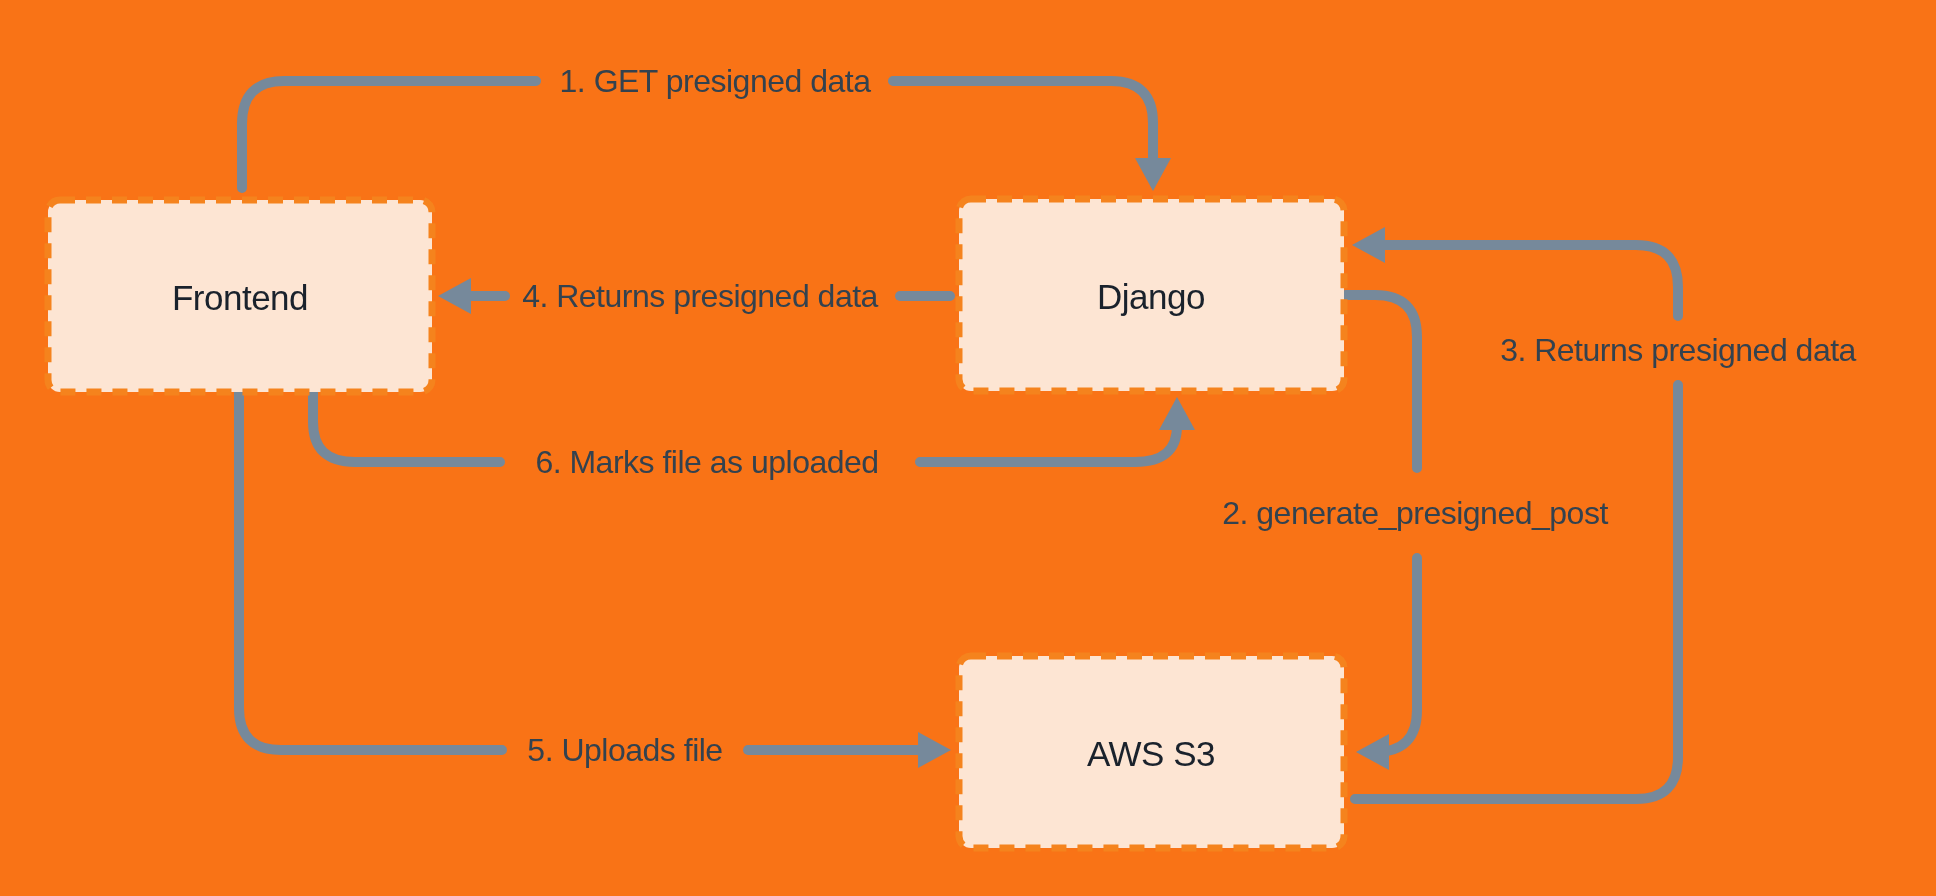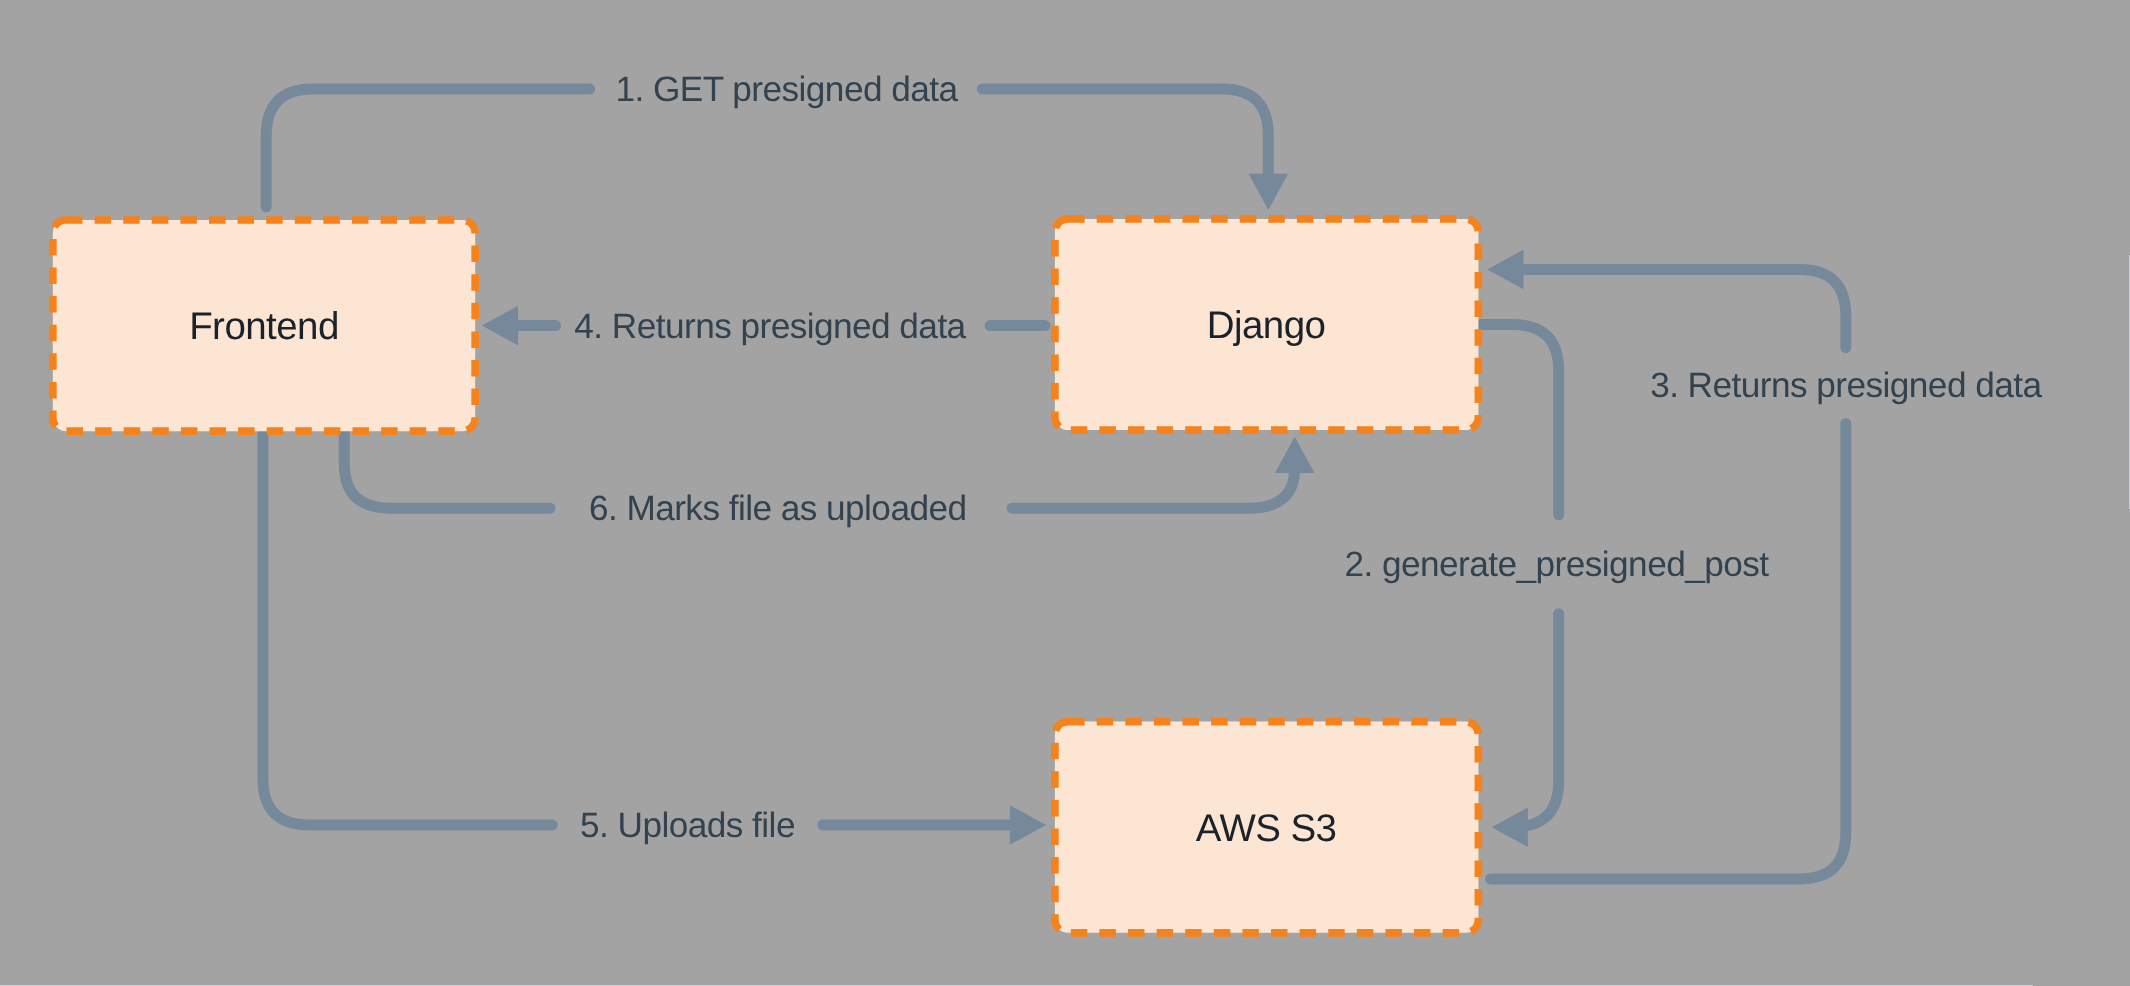--- a/index.html
+++ b/index.html
@@ -1,20 +1,20 @@
 <!DOCTYPE html>
 <html><head>
 <meta charset="utf-8">
 <style>
   html, body { margin: 0; padding: 0; background: #edf2f5; }
   .stage {
     position: relative;
     width: 1936px;
     height: 896px;
-    background: #a3a3a3;
+    background: #f97316;
     overflow: hidden;
     font-family: "Liberation Sans", sans-serif;
   }
   svg { position: absolute; left: 0; top: 0; display: block; }
   .node-rect {
     fill: #fde5d3;
     stroke: #f5831d;
     stroke-width: 7;
     stroke-dasharray: 15 11;
   }

